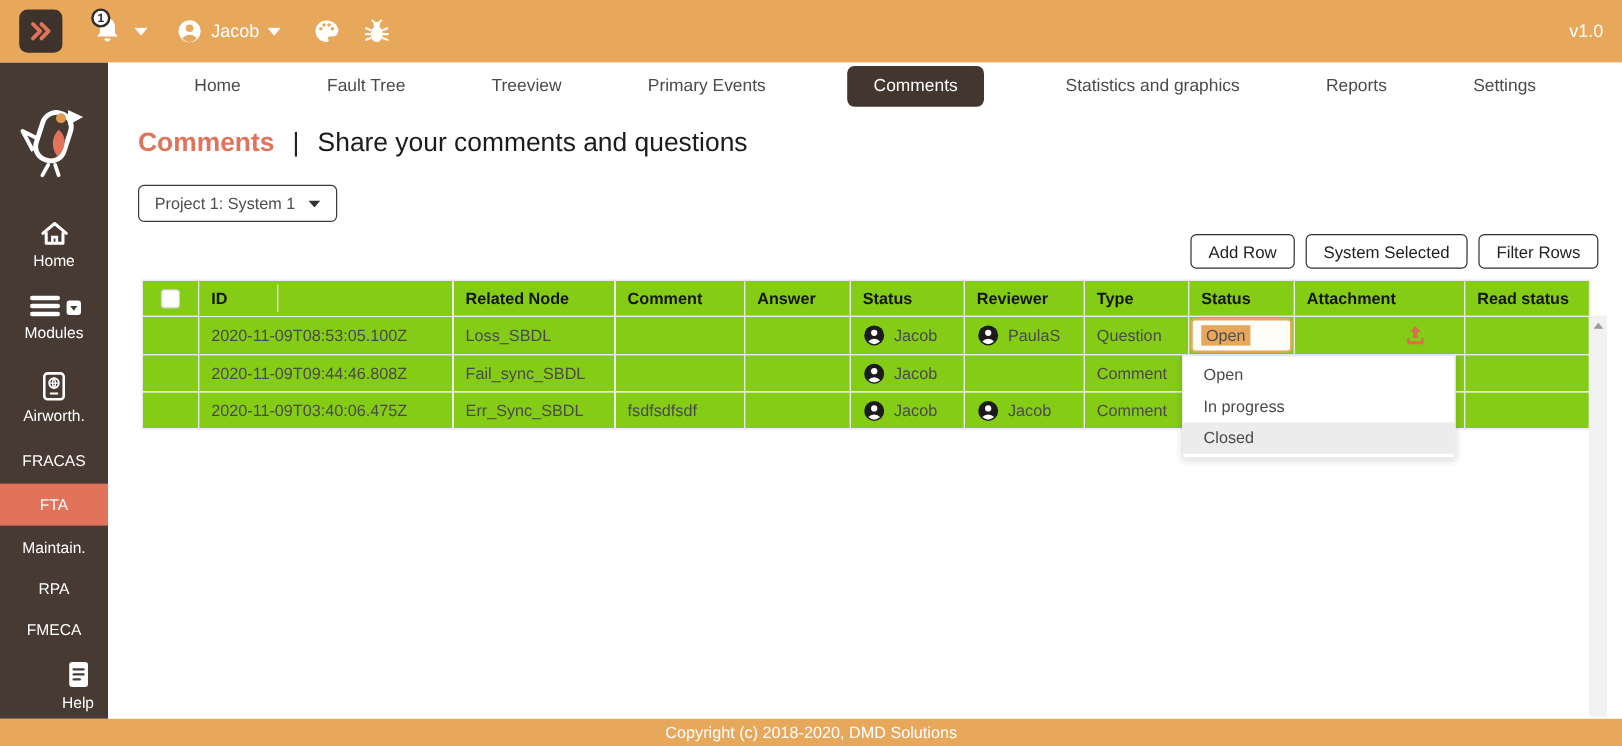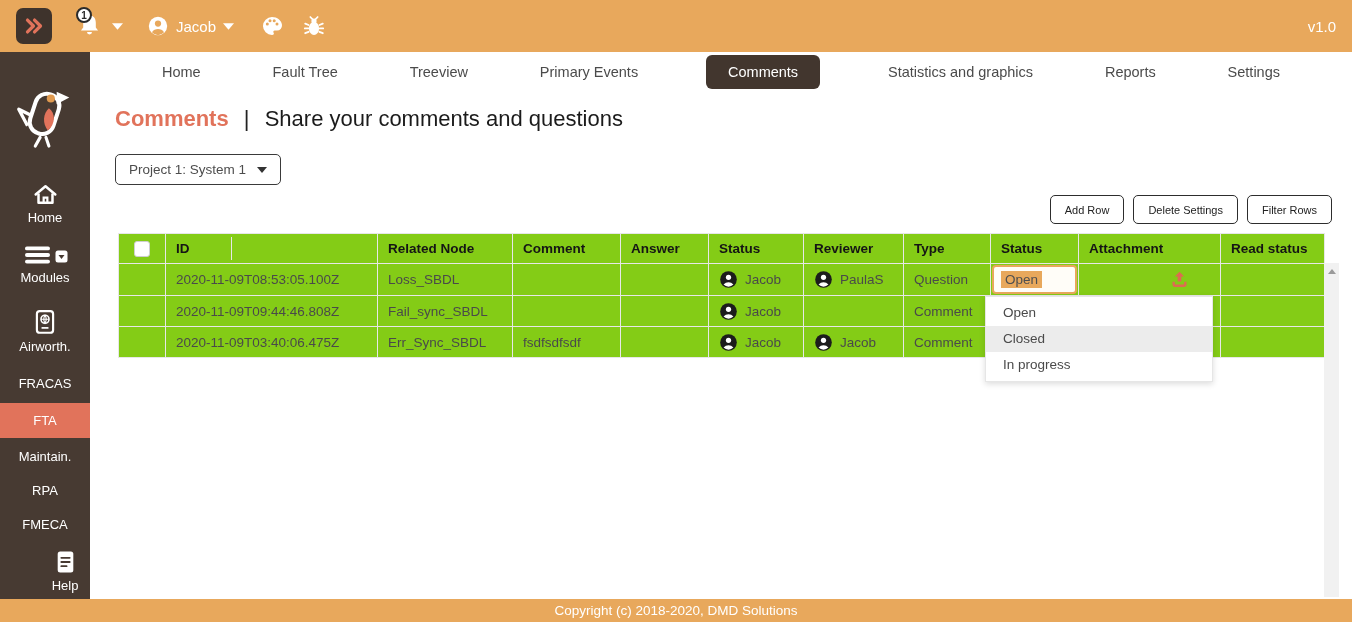--- a/index.html
+++ b/index.html
@@ -47,21 +47,21 @@
   .t-sep{color:#222; font-weight:normal; margin:0 9px;}
   .t-sub{color:#1b1b1b; font-weight:normal;}
 
   .project-btn{position:absolute; left:25px; top:102px; height:31px; background:#fff;
                border:1px solid #3a3a3a; border-radius:5px; display:inline-flex; align-items:center;
                gap:11px; padding:0 13px; font-size:13.5px; color:#4d4d4d; cursor:pointer;
                font-family:"Liberation Sans", sans-serif;}
 
   .actions{position:absolute; top:143px; right:20px; display:flex; gap:9px;}
   .btn{height:29px; padding:0 14px; border:1px solid #2d2d2d; border-radius:5px; background:#fff;
-       font-size:11px; color:#222; display:flex; align-items:center; cursor:pointer;
+       font-size:14px; color:#222; display:flex; align-items:center; cursor:pointer;
        font-family:"Liberation Sans", sans-serif;}
 
   
   .grid-wrap{position:absolute; left:28px; top:181px; width:1222px;}
   table.grid{border-collapse:collapse; table-layout:fixed; width:1206px; font-size:13.5px; color:#4a4a4a;}
   .grid col.c0{width:47px;} .grid col.c1{width:212px;} .grid col.c2{width:135px;}
   .grid col.c3{width:108px;} .grid col.c4{width:88px;} .grid col.c5{width:95px;}
   .grid col.c6{width:100px;} .grid col.c7{width:87px;} .grid col.c8{width:88px;}
   .grid col.c9{width:142px;} .grid col.c10{width:104px;}
   .grid th,.grid td{border:1px solid #e7e7e7; height:30px; padding:0 4px 0 10px; text-align:left;
@@ -245,21 +245,21 @@
 
     <button class="project-btn">
       <span>Project 1: System 1</span>
       <svg width="10" height="6" viewBox="0 0 10 6">
         <path d="M0 0h10L5 6z" fill="#333"></path>
       </svg>
     </button>
 
     <div class="actions">
       <button class="btn">Add Row</button>
-      <button class="btn">Delete Settings</button>
+      <button class="btn">System Selected</button>
       <button class="btn">Filter Rows</button>
     </div>
 
     <div class="grid-wrap">
       <table class="grid">
         <colgroup>
           <col class="c0">
             <col class="c1">
             <col class="c2">
             <col class="c3">
@@ -386,22 +386,22 @@
           </tr>
         </tbody>
       </table>
 
       <div class="vscroll">
         <div class="vs-arrow"></div>
       </div>
 
       <div class="dropdown">
         <div class="dd-item">Open</div>
+        <div class="dd-item">In progress</div>
         <div class="dd-item hl">Closed</div>
-        <div class="dd-item">In progress</div>
       </div>
     </div>
   </main>
 
   <footer class="footer">
     <span>Copyright (c) 2018-2020, DMD Solutions</span>
   </footer>
 
 </div>
 

